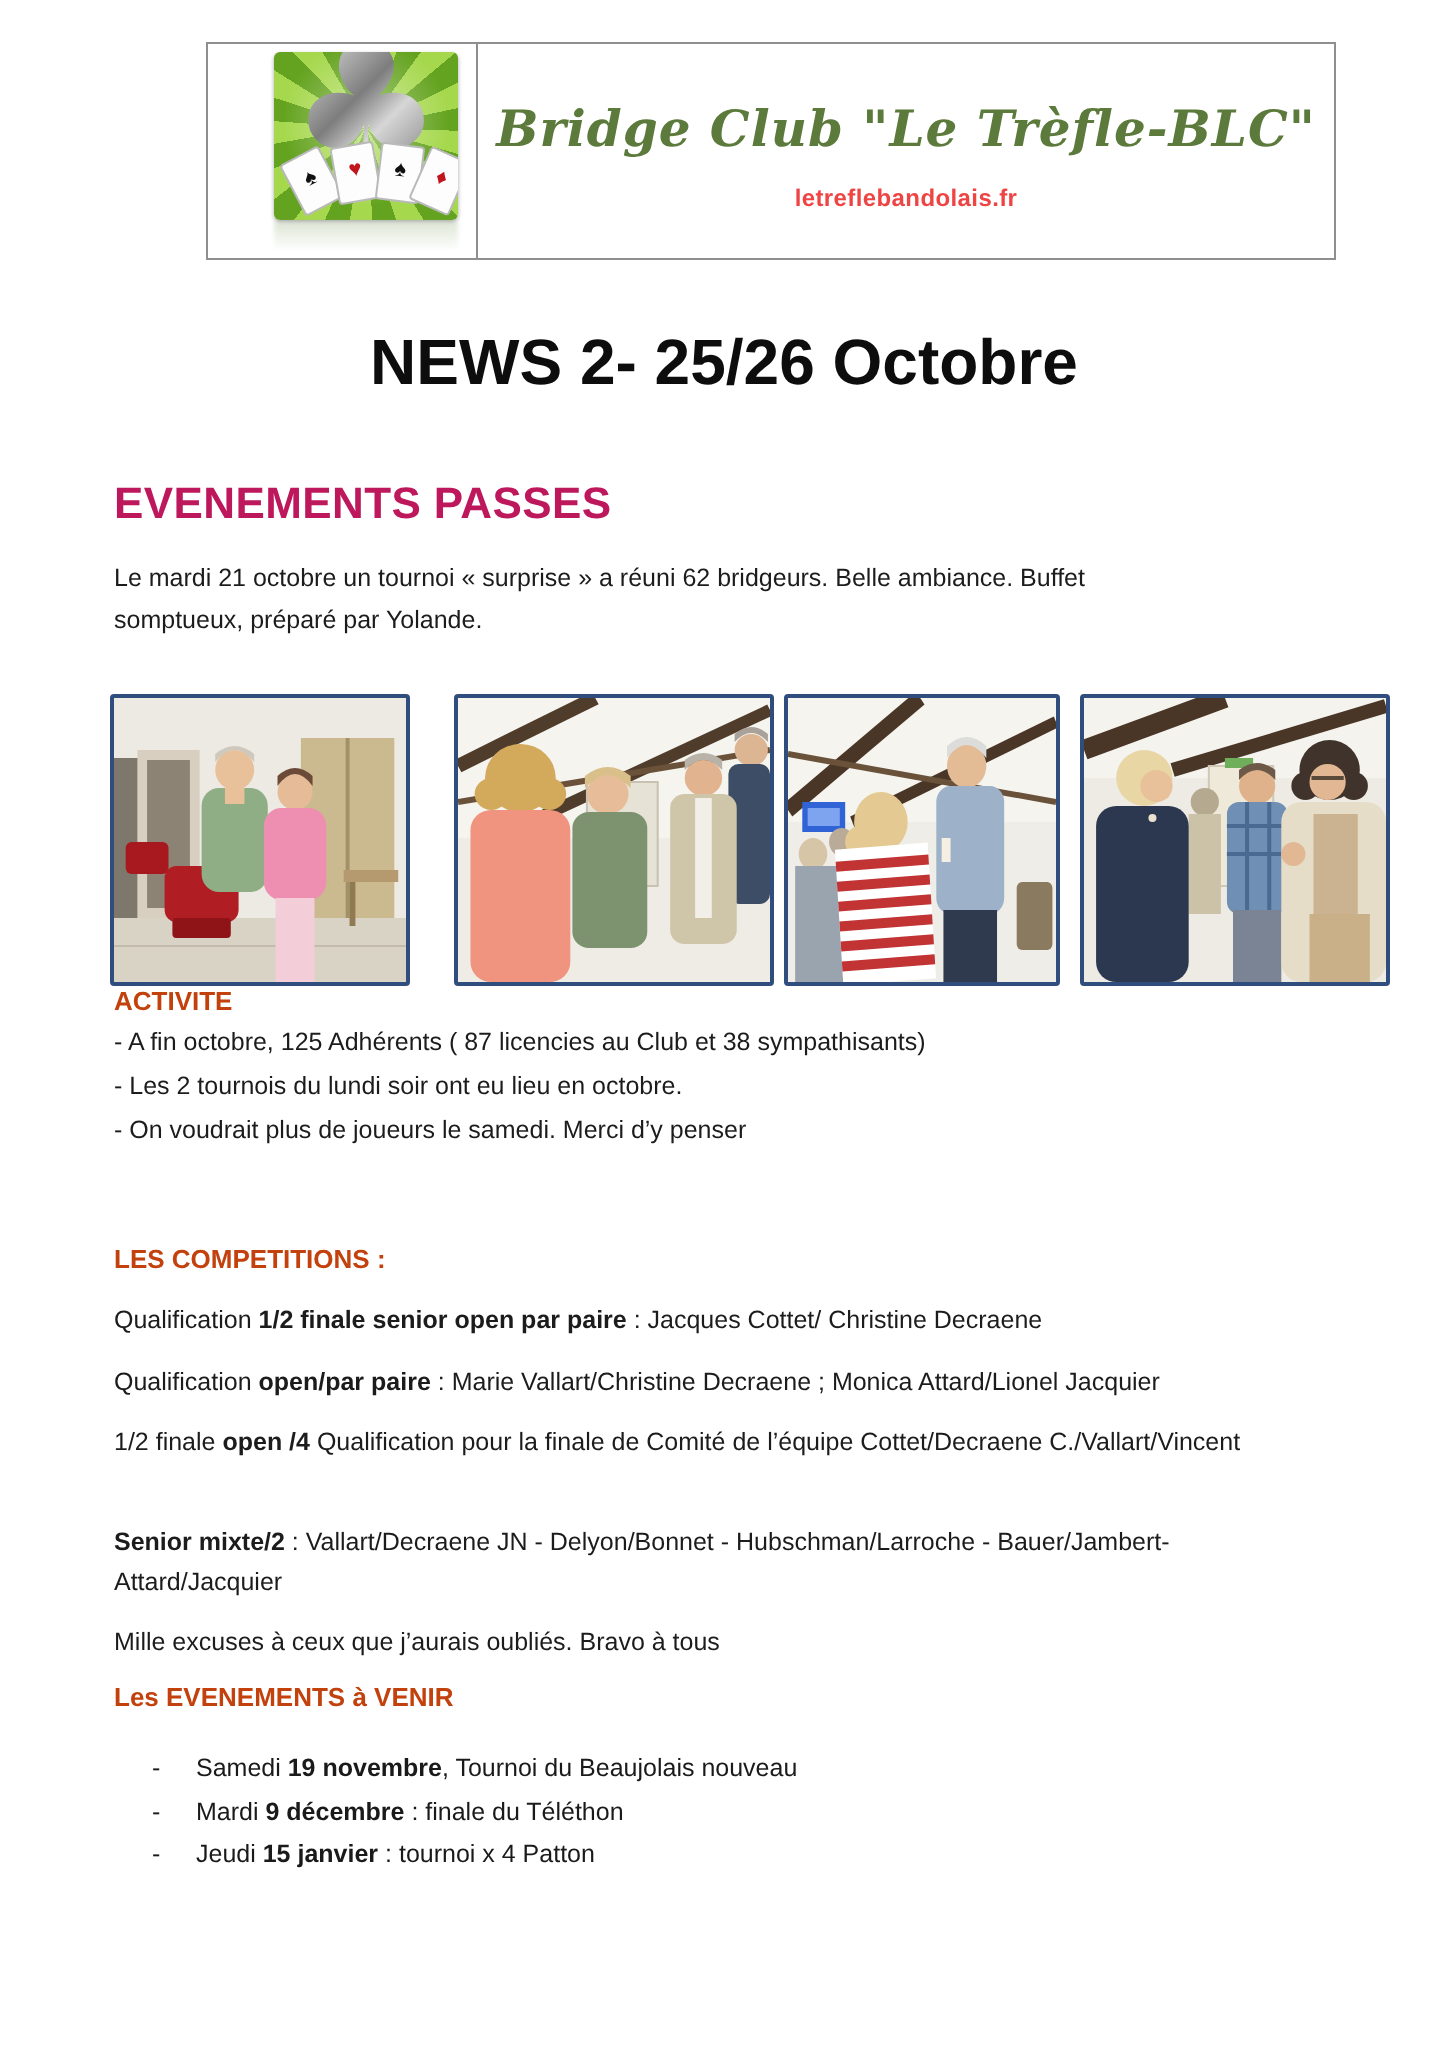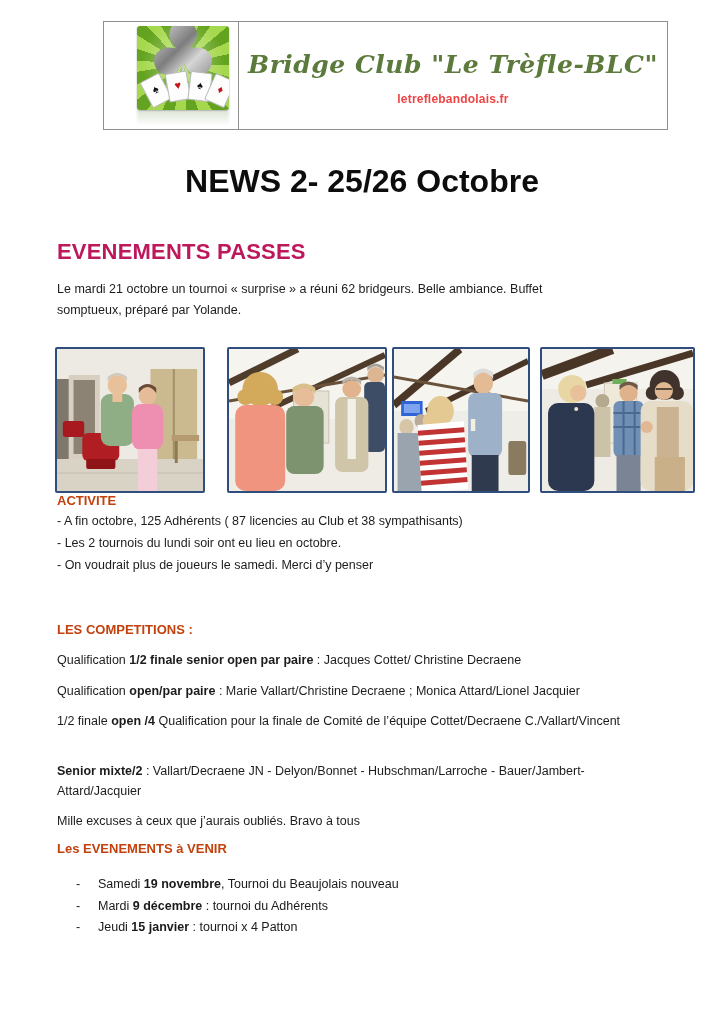--- a/index.html
+++ b/index.html
@@ -236,21 +236,21 @@
 
   <div class="sub-heading" style="top:841px;text-align:right;">Les EVENEMENTS à VENIR</div>
 
   <div class="upcoming-list">
     <div class="up-row">
       <span class="up-dash">-</span>
       <span><span>Samedi </span><b>19 novembre</b><span>, Tournoi du Beaujolais nouveau</span></span>
     </div>
     <div class="up-row">
       <span class="up-dash">-</span>
-      <span><span>Mardi </span><b>9 décembre</b><span> : tournoi du Adhérents</span></span>
+      <span><span>Mardi </span><b>9 décembre</b><span> : finale du Téléthon</span></span>
     </div>
     <div class="up-row">
       <span class="up-dash">-</span>
       <span><span>Jeudi </span><b>15 janvier</b><span> : tournoi x 4 Patton</span></span>
     </div>
   </div>
 
 </div>
 
 </body></html>

